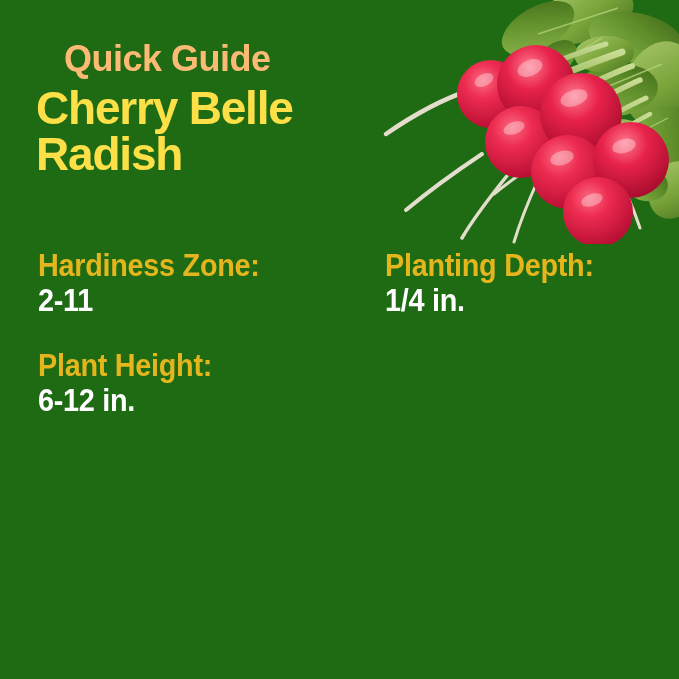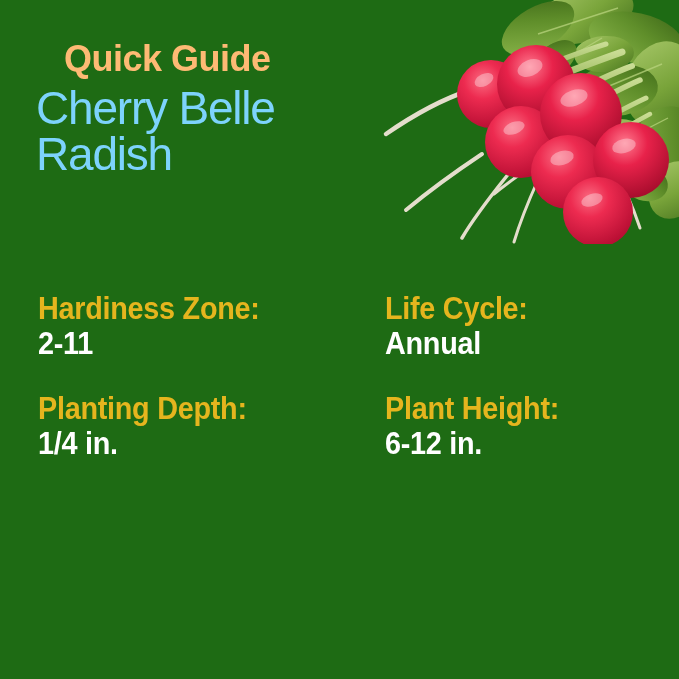--- a/index.html
+++ b/index.html
@@ -30,38 +30,38 @@
   #kicker {
     position:absolute; left:38px; top:38px;
     font-size:36px; font-weight:bold;
     letter-spacing:-0.5px;
     color:#fdba74;
     white-space:nowrap;
     margin-left:26px;
   }
   #title {
     position:absolute; left:36px; top:86px;
-    font-size:46px; font-weight:normal;
+    font-size:46px; font-weight:bold;
     line-height:0.99;
     letter-spacing:-1.2px;
-    color:#7dd3fc;
+    color:#fde047;
     width:360px;
   }
   #title .t-line { display:block; }
 
   
   #specs {
     position:absolute;
     left:38px; top:249px;
     width:620px;
     display:grid;
     grid-template-columns:347px 1fr;
     grid-auto-rows:100px;
   }
-  .spec-cell { position:relative;margin-top:43px; }
+  .spec-cell { position:relative; }
   .spec-label, .spec-value {
     display:block;
     font-family:"Liberation Sans Narrow","Liberation Sans", sans-serif;
     font-weight:bold;
     font-size:32px;
     line-height:1.02;
     letter-spacing:-0.3px;
     white-space:nowrap;
     transform:scaleX(0.90);
     transform-origin:left center;
@@ -173,24 +173,20 @@
     <span class="t-line">Cherry Belle</span>
     <span class="t-line">Radish</span>
   </div>
 
   <div id="specs">
 
     <div class="spec-cell">
       <span class="spec-label">Hardiness Zone:</span>
       <span class="spec-value">2-11</span>
     </div>
-    <div class="spec-cell">
-      <span class="spec-label">Life Cycle:</span>
-      <span class="spec-value">Annual</span>
-    </div>
 
 
     <div class="spec-cell">
       <span class="spec-label">Planting Depth:</span>
       <span class="spec-value">1/4 in.</span>
     </div>
     <div class="spec-cell">
       <span class="spec-label">Plant Height:</span>
       <span class="spec-value">6-12 in.</span>
     </div>

